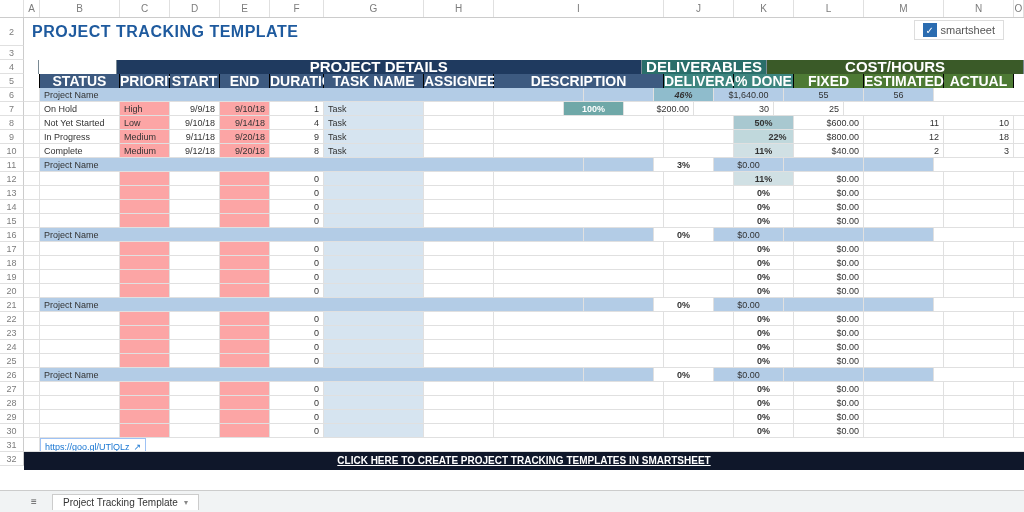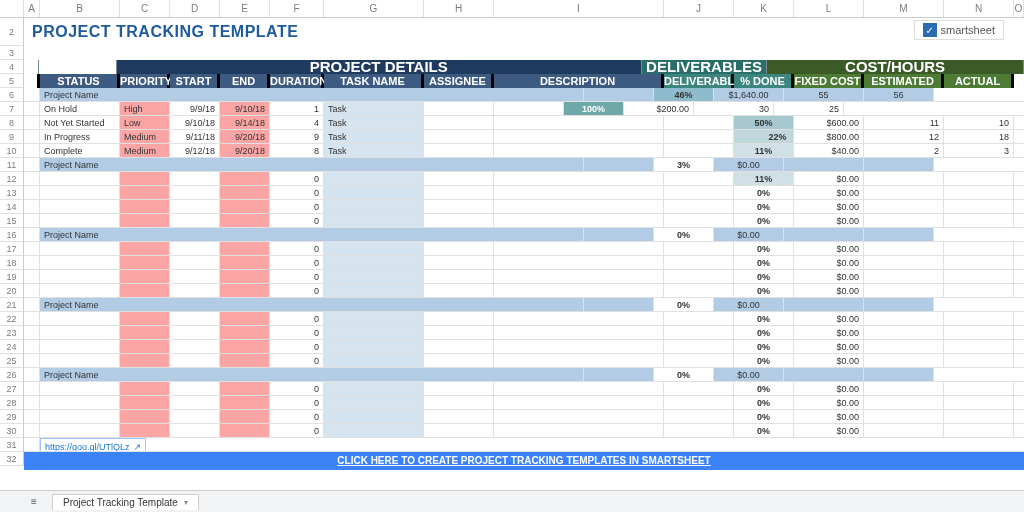--- a/index.html
+++ b/index.html
@@ -15,42 +15,42 @@
 .logo { position: absolute; right: 20px; top: 2px; display: flex; align-items: center; gap: 4px; background: #fff; border: 1px solid #ddd; padding: 2px 8px; }
 .logo-check { width: 14px; height: 14px; background: #2b6cb0; color: #fff; display: flex; align-items: center; justify-content: center; font-size: 10px; }
 .logo-text { color: #555; font-size: 11px; }
 .header-groups { display: flex; height: 14px; }
 .hg { text-align: center; color: #fff; font-size: 15px; font-weight: bold; line-height: 14px; border-right: 1px solid #7a8a94; }
 .hg.blank { background: #fff; }
 .hg.navy { background: #1f3a5f; }
 .hg.teal { background: #2a6e6a; }
 .hg.olive { background: #3a5a28; }
 .sub-headers { display: flex; height: 14px; }
-.sh { text-align: center; color: #fff; font-size: 11px; font-weight: bold; line-height: 14px; border-right: 3px solid #000000; background: #3d5a80; }
+.sh { text-align: center; color: #fff; font-size: 14px; font-weight: bold; line-height: 14px; border-right: 1px solid #000000; background: #3d5a80; }
 .sh.teal { background: #3d857f; }
 .sh.olive { background: #4d7a34; }
 .data-row { display: flex; height: 14px; border-bottom: 1px solid #e0e0e0; }
 .cell { border-right: 1px solid #e0e0e0; line-height: 14px; padding: 0 4px; font-size: 9px; color: #333; overflow: hidden; white-space: nowrap; }
 .cell.center { text-align: right; }
 .cell.right { text-align: right; }
 .cell.gray { background: #fca5a5; }
 .cell.lightblue { background: #d6e4f0; }
 .cell.green-sum { background: #c8e6c9; text-align: center; }
 .cell.green-sum2 { background: #dcedc8; text-align: center; }
 .cell.pct { text-align: center; font-weight: bold; }
-.cell.pct.p46 { background: #8fbccc; }
+.cell.pct.p46 { background: #8fbccc; font-style: italic; }
 .cell.pct.p100 { background: #6fa8a8; color: #fff; }
 .cell.pct.p50 { background: #a8c8d0; }
 .cell.pct.p22 { background: #c0d8dc; padding-left: 32px; }
 .cell.pct.p11 { background: #d0e0e4; }
 .cell.pct.p0 { background: #fff; }
 .project-row .cell { background: #b3cce6; font-size: 9px; }
 .link-cell { color: #1976d2; text-decoration: none; border: 1px solid #9ec2f5; padding: 1px 4px; display: inline-flex; align-items: center; gap: 4px; font-size: 9px; background: #fff; }
 .ext-icon { color: #1976d2; font-size: 9px; }
-.orange-banner { background: #3b82f6; height: 18px; color: #fff; text-align: center; font-size: 10px; font-weight: bold; line-height: 18px; text-decoration: underline; }
+.orange-banner { background: #0f172a; height: 18px; color: #fff; text-align: center; font-size: 10px; font-weight: bold; line-height: 18px; text-decoration: underline; }
 .sheet-tabs { position: absolute; bottom: 0; left: 0; right: 0; height: 22px; border-top: 1px solid #ccc; background: #f1f3f4; display: flex; align-items: center; padding-left: 24px; gap: 8px; }
 .tab-btn { width: 20px; height: 16px; display: flex; align-items: center; justify-content: center; color: #555; }
 .sheet-tab { background: #fff; border: 1px solid #ccc; border-bottom: none; padding: 2px 10px; font-size: 10px; color: #333; display: flex; align-items: center; gap: 6px; }
 .dd-icon { color: #888; font-size: 8px; }
 .cw-a { width: 16px; } .cw-b { width: 80px; } .cw-c { width: 50px; } .cw-d { width: 50px; } .cw-e { width: 50px; } .cw-f { width: 54px; } .cw-g { width: 100px; } .cw-h { width: 70px; } .cw-i { width: 170px; } .cw-j { width: 70px; } .cw-k { width: 60px; } .cw-l { width: 70px; } .cw-m { width: 80px; } .cw-n { width: 70px; } .cw-o { width: 10px; }
 </style>
 </head>
 <body>
 
 <div class="col-headers" id="colHeaders">

